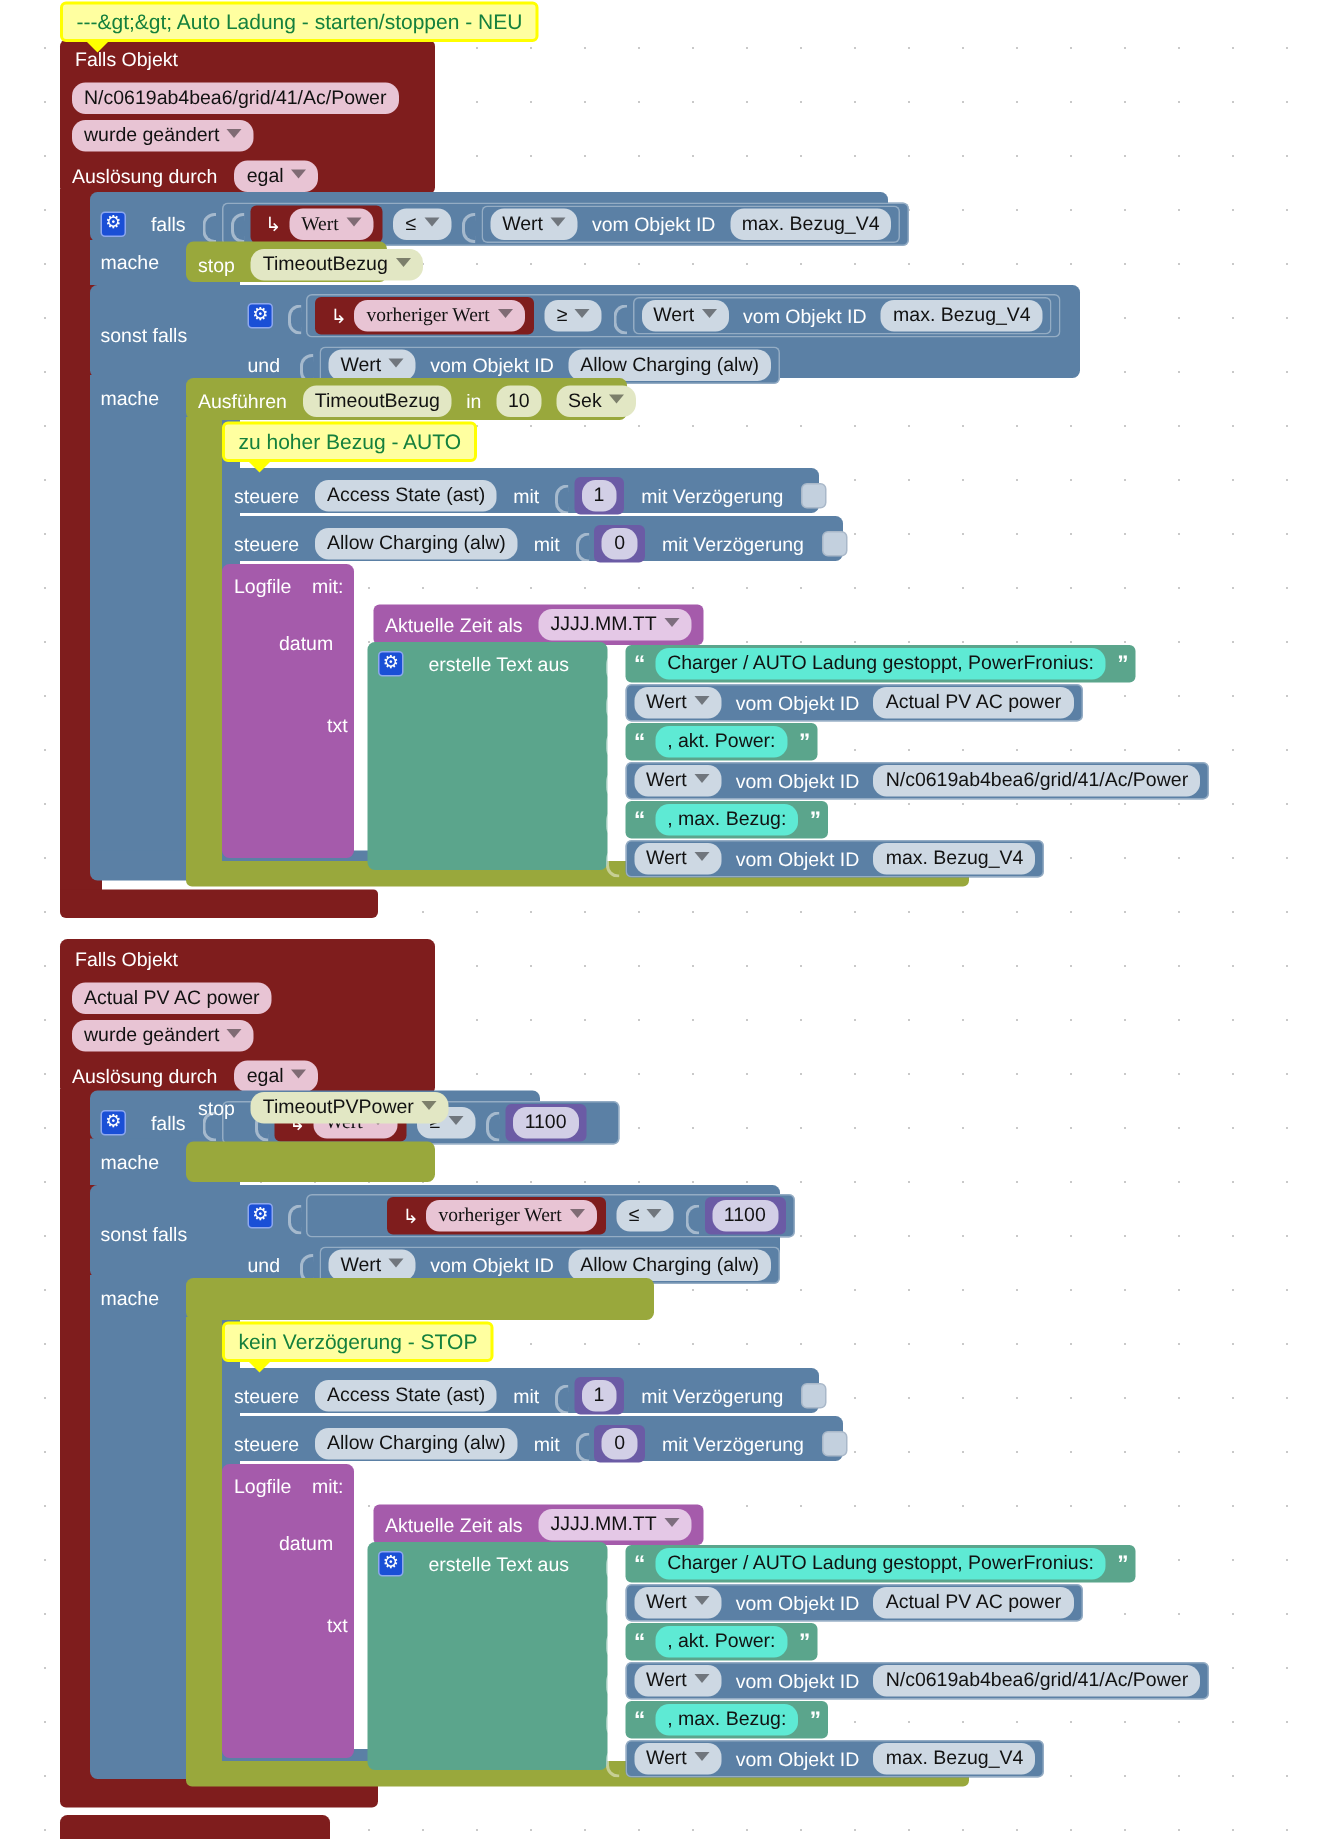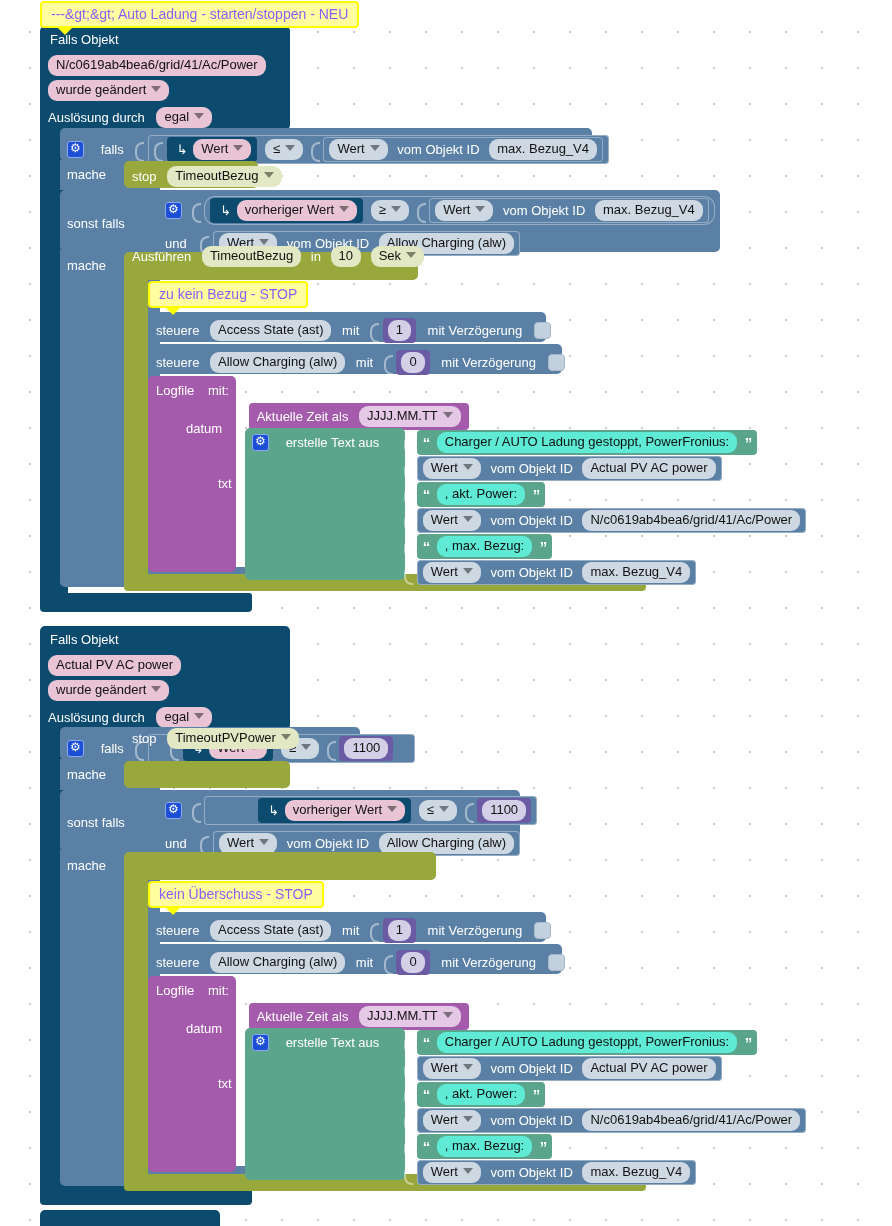--- a/index.html
+++ b/index.html
@@ -15,21 +15,21 @@
   
   #canvas{
     position:absolute; inset:0;
     background-color:#ffffff;
     background-image:radial-gradient(circle, #c9c9c9 0.8px, transparent 0.9px);
     background-size:36px 36px;
     background-position:12px 14px;
   }
 
   
-  .c-trigger{ background:#0c4a6e; }        
+  .c-trigger{ background:#7f1d1d;font-family:Liberation Serif, serif; }        
   .c-logic  { background:#5b80a5; }        
   .c-timer  { background:#99a83c; }        
   .c-log    { background:#a55bab; }        
   .c-text   { background:#5ba58c; }        
   .c-num    { background:#6b5ba5; }        
 
   
   .field{
     display:inline-block;
     background:#ffffff;
@@ -80,21 +80,21 @@
     display:inline-block; width:15px; height:15px;
     background:#c3d0de; border:1px solid #a9b8c9; border-radius:4px;
     vertical-align:middle;
   }
   
   .comment{
     position:absolute;
     background:#ffffa0;
     border:2px solid #ffff00;
     border-radius:4px;
-    color:#8b5cf6;
+    color:#15803d;
     padding:3px 9px 4px;
     font-size:14px;
     white-space:nowrap;
     z-index:40;
   }
   .comment .tail{
     position:absolute; left:14px; bottom:-9px;
     width:0;height:0;
     border-left:9px solid transparent;
     border-right:9px solid transparent;
@@ -196,21 +196,21 @@
     <span class="lbl">stop</span>
     <span class="field f-olive dd" style="margin-left:7px;">TimeoutBezug</span>
   </div>
 
   <div class="row" style="left:67px; top:215px;">
     <span class="lbl">sonst falls</span>
   </div>
   <div class="row" style="left:165px; top:196px;">
     <span class="gear"></span>
     <span class="notch" style="margin-left:6px;"></span>
-    <span class="vb outline c-logic" style="padding:2px 6px;border-radius:11px;">
+    <span class="vb outline c-logic" style="padding:2px 6px;">
       <span class="vb c-trigger" style="padding:2px 6px;">
         <span class="arrow">↳</span>
         <span class="field f-rose dd">vorheriger Wert</span>
       </span>
       <span class="field f-blue dd" style="margin:0 4px;">≥</span>
       <span class="notch"></span>
       <span class="vb outline c-logic" style="padding:2px 6px;">
         <span class="field f-blue dd">Wert</span>
         <span class="lbl" style="margin:0 6px;">vom Objekt ID</span>
         <span class="field f-blue">max. Bezug_V4</span>
@@ -229,30 +229,30 @@
   </div>
 
   <div class="row" style="left:67px; top:257px;">
     <span class="lbl">mache</span>
   </div>
 
   <div class="shape r c-timer" style="left:124px; top:252px; width:294px; height:28px;"></div>
   <div class="shape c-timer" style="left:124px; top:278px; width:24px; height:298px;"></div>
   <div class="shape c-timer" style="left:124px; top:574px; width:522px; height:17px; border-radius:0 3px 4px 4px;"></div>
 
-  <div class="row" style="left:132px; top:246px;">
+  <div class="row" style="left:132px; top:257px;">
     <span class="lbl">Ausführen</span>
     <span class="field f-olive" style="margin-left:7px;">TimeoutBezug</span>
     <span class="lbl" style="margin:0 6px;">in</span>
     <span class="field f-olive">10</span>
     <span class="field f-olive dd" style="margin-left:6px;">Sek</span>
   </div>
 
   <div class="comment" style="left:148px; top:281px;">
-    <span>zu kein Bezug - STOP</span>
+    <span>zu hoher Bezug - AUTO</span>
     <span class="tail"></span>
   </div>
 
   <div class="shape r c-logic" style="left:148px; top:312px; width:398px; height:30px;"></div>
   <div class="row" style="left:156px; top:318px;">
     <span class="lbl">steuere</span>
     <span class="field f-blue" style="margin-left:7px;">Access State (ast)</span>
     <span class="lbl" style="margin:0 7px;">mit</span>
     <span class="notch"></span>
     <span class="vb c-num" style="padding:2px 5px;">
@@ -432,21 +432,21 @@
   <div class="row" style="left:67px; top:857px;">
     <span class="lbl">mache</span>
   </div>
 
   <div class="shape r c-timer" style="left:124px; top:852px; width:312px; height:28px;"></div>
   <div class="shape c-timer" style="left:124px; top:878px; width:24px; height:298px;"></div>
   <div class="shape c-timer" style="left:124px; top:1174px; width:522px; height:17px; border-radius:0 3px 4px 4px;"></div>
 
 
   <div class="comment" style="left:148px; top:881px;">
-    <span>kein Überschuss - STOP</span>
+    <span>kein Verzögerung - STOP</span>
     <span class="tail"></span>
   </div>
 
   <div class="shape r c-logic" style="left:148px; top:912px; width:398px; height:30px;"></div>
   <div class="row" style="left:156px; top:918px;">
     <span class="lbl">steuere</span>
     <span class="field f-blue" style="margin-left:7px;">Access State (ast)</span>
     <span class="lbl" style="margin:0 7px;">mit</span>
     <span class="notch"></span>
     <span class="vb c-num" style="padding:2px 5px;">

